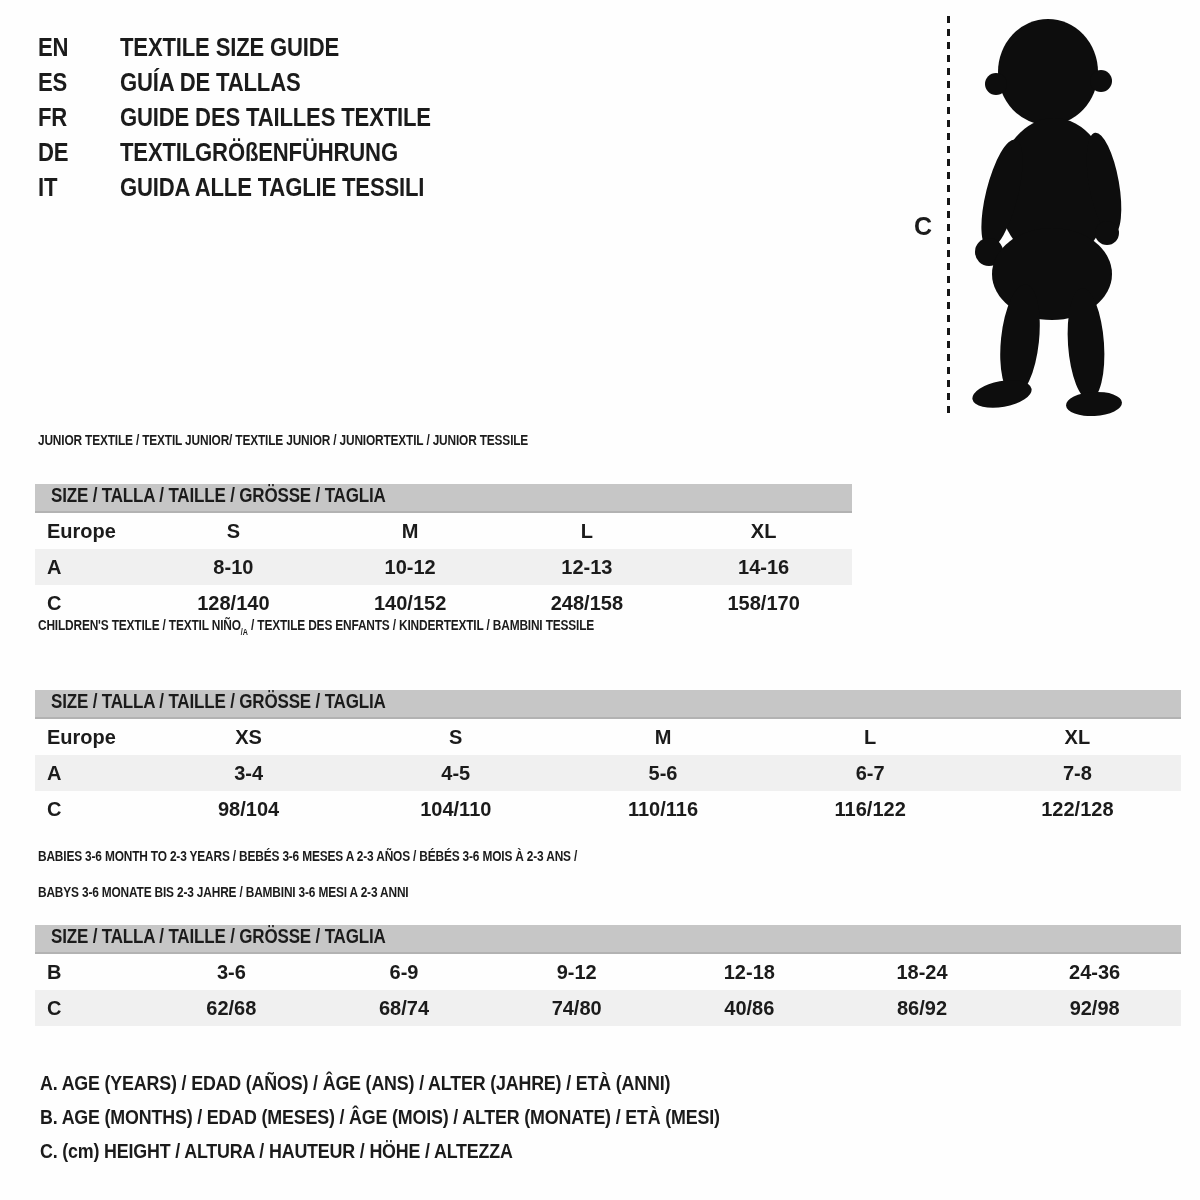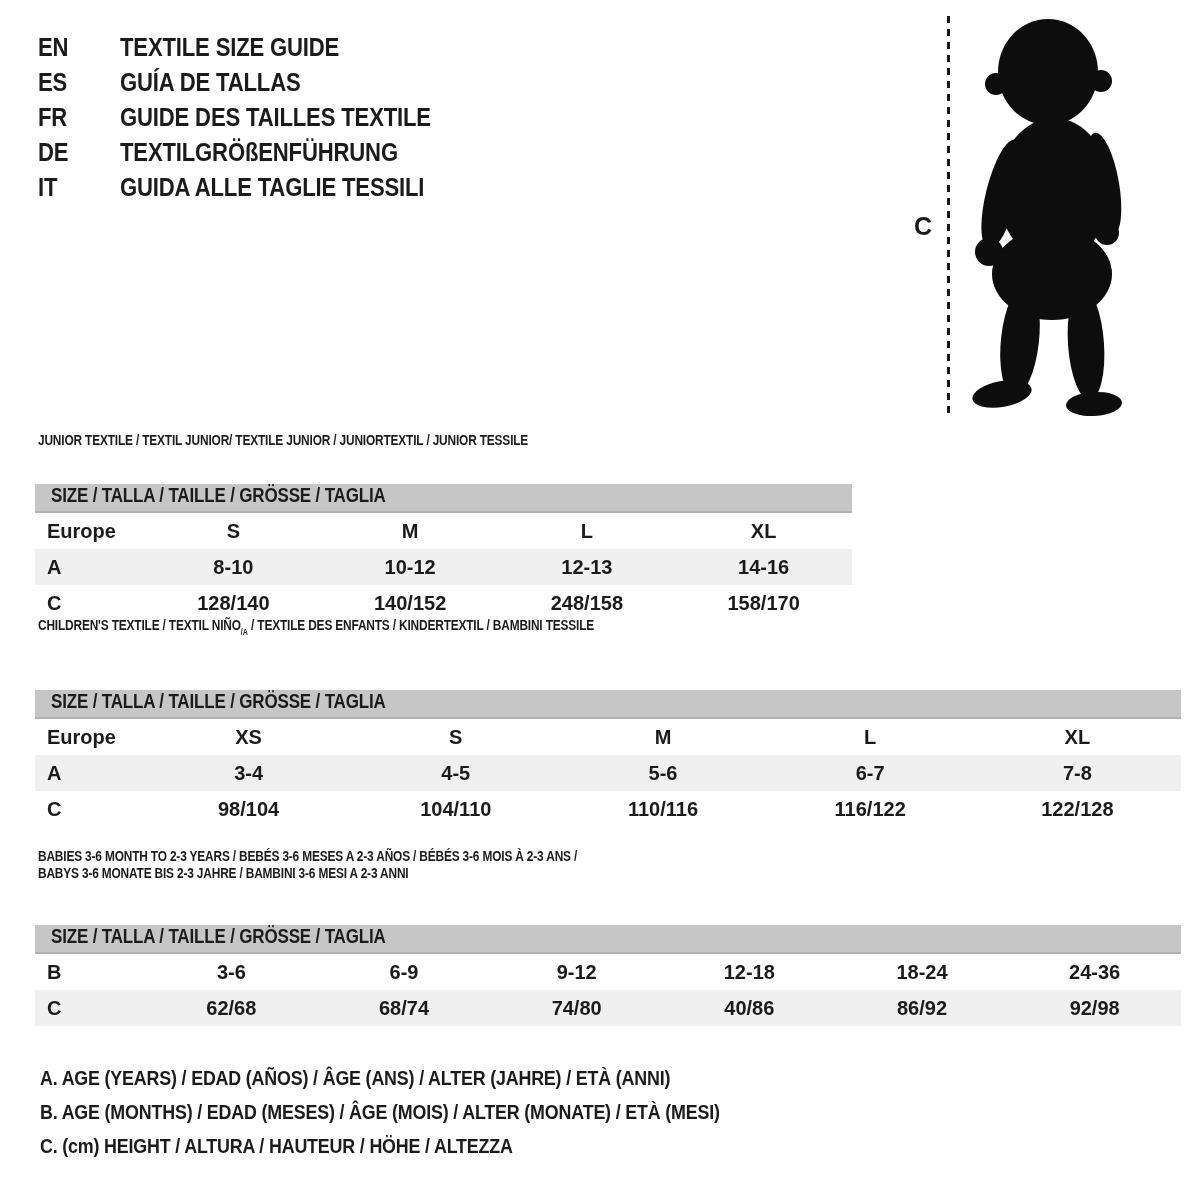--- a/index.html
+++ b/index.html
@@ -28,21 +28,21 @@
     box-sizing:border-box;padding-left:16px;font-size:20px;display:flex;align-items:flex-start}
   .row{display:grid;height:36px;align-items:center;font-size:20px}
   .row.alt{background:#f0f0f0}
   .cell{text-align:center}
   .cell.label{text-align:left;padding-left:12px}
   .cols4{grid-template-columns:110px repeat(4,1fr)}
   .cols5{grid-template-columns:110px repeat(5,1fr)}
   .cols6{grid-template-columns:110px repeat(6,1fr)}
   
   .legend{position:absolute;left:40px;top:1066px}
-  .legend-line{height:34px;display:flex;align-items:flex-start;font-size:21px}
+  .legend-line{height:34px;display:flex;align-items:center;font-size:21px}
 </style>
 </head>
 <body>
 
 <div class="lang">
   <div class="lang-row">
     <span class="lang-code cond">EN</span>
     <span class="cond">TEXTILE SIZE GUIDE</span>
   </div>
   <div class="lang-row">
@@ -141,21 +141,21 @@
     <div class="cell">98/104</div>
     <div class="cell">104/110</div>
     <div class="cell">110/116</div>
     <div class="cell">116/122</div>
     <div class="cell">122/128</div>
   </div>
 </div>
 
 <div class="sec-title" style="top:848px">
   <div><span class="cond">BABIES 3-6 MONTH TO 2-3 YEARS / BEBÉS 3-6 MESES A 2-3 AÑOS / BÉBÉS 3-6 MOIS À 2-3 ANS /</span></div>
-  <div style="margin-top:1px"><span class="cond">BABYS 3-6 MONATE BIS 2-3 JAHRE / BAMBINI 3-6 MESI A 2-3 ANNI</span></div>
+  <div style="margin-top:20px"><span class="cond">BABYS 3-6 MONATE BIS 2-3 JAHRE / BAMBINI 3-6 MESI A 2-3 ANNI</span></div>
 </div>
 <div class="tbl" style="top:925px;width:1146px">
   <div class="band">
     <span class="cond">SIZE / TALLA / TAILLE / GRÖSSE / TAGLIA</span>
   </div>
   <div class="row cols6">
     <div class="cell label">B</div>
     <div class="cell">3-6</div>
     <div class="cell">6-9</div>
     <div class="cell">9-12</div>

